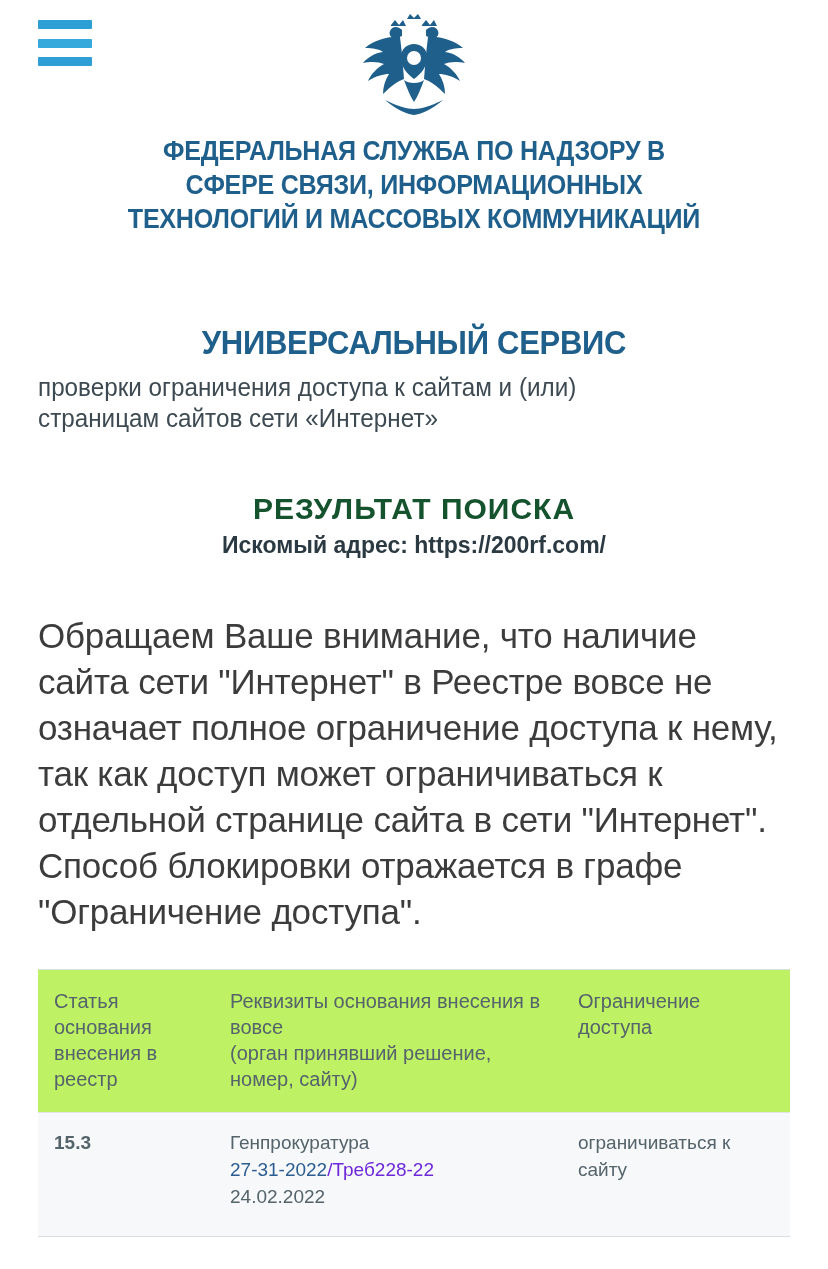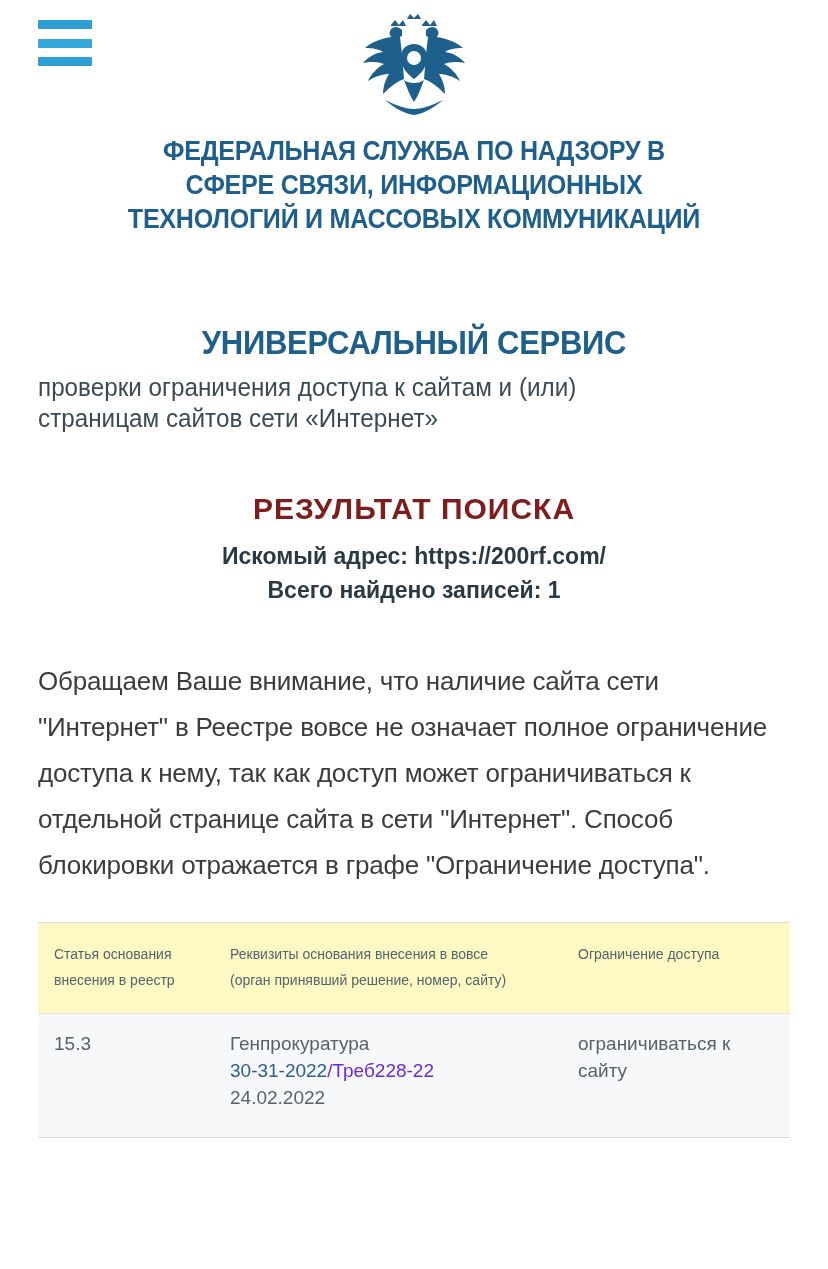--- a/index.html
+++ b/index.html
@@ -80,82 +80,82 @@
     font-size: 25px;
     line-height: 31px;
     margin: 10px 0 0 38px;
     width: 760px;
     transform: scaleX(0.97);
     transform-origin: left center;
   }
 
   .result-title {
     text-align: center;
-    color: #7f1d1d;
+    color: #14532d;
     font-weight: bold;
     font-size: 30px;
     letter-spacing: 1px;
     margin-top: 58px;
   }
 
   .result-line {
     text-align: center;
     color: #2b3a42;
     font-weight: bold;
     font-size: 23px;
     line-height: 32px;
-    margin-top: 14px;
+    margin-top: 3px;
   }
   .result-line.second { margin-top: 2px; }
 
   .notice {
     margin: 52px 38px 0 38px;
     color: #3c3c3c;
-    font-size: 26px;
+    font-size: 35px;
     line-height: 46px;
     letter-spacing: -0.2px;
   }
 
   
   .table-wrap {
     margin: 34px 38px 0 38px;
     width: 752px;
     border-top: 1px solid #d8dde0;
     border-bottom: 1px solid #d8dde0;
     background: #f4f6f7;
   }
   table.registry {
     border-collapse: collapse;
     width: 100%;
     table-layout: fixed;
   }
   table.registry th {
-    background: #fef9c3;
+    background: #bef264;
     color: #55636b;
     font-weight: normal;
-    font-size: 14px;
+    font-size: 20px;
     line-height: 26px;
     text-align: left;
     vertical-align: top;
     padding: 18px 14px 20px 16px;
     border-bottom: 1px solid #dfe4e7;
   }
   table.registry td {
     background: #f6f8f9;
     font-size: 19px;
     line-height: 27px;
     color: #55636b;
     vertical-align: top;
     padding: 16px 14px 26px 16px;
   }
   .col1 { width: 176px; }
   .col2 { width: 348px; }
   .col3 { width: 228px; }
 
-  .cell-article { color: #2e86c8; }
+  .cell-article { color: #2e86c8; font-weight: bold; }
   .cell-link { color: #2b5d92; }
   .cell-body-strong { color: #6d28d9; }
 </style>
 </head>
 <body>
 
 <div class="page">
 
   <div class="hamburger">
     <span></span>
@@ -194,21 +194,20 @@
   </div>
 
   <div class="service-title">УНИВЕРСАЛЬНЫЙ СЕРВИС</div>
   <div class="service-sub">
     <div>проверки ограничения доступа к сайтам и (или)</div>
     <div>страницам сайтов сети «Интернет»</div>
   </div>
 
   <div class="result-title">РЕЗУЛЬТАТ ПОИСКА</div>
   <div class="result-line">Искомый адрес: https://200rf.com/</div>
-  <div class="result-line second">Всего найдено записей: 1</div>
 
   <div class="notice">Обращаем Ваше внимание, что наличие сайта сети "Интернет" в Реестре вовсе не означает полное ограничение доступа к нему, так как доступ может ограничиваться к отдельной странице сайта в сети "Интернет". Способ блокировки отражается в графе "Ограничение доступа".</div>
 
   <div class="table-wrap">
     <table class="registry">
       <colgroup>
         <col class="col1">
           <col class="col2">
           <col class="col3">
       </colgroup>
@@ -221,21 +220,21 @@
           </th>
           <th>Ограничение доступа</th>
         </tr>
       </thead>
       <tbody>
         <tr>
           <td class="cell-article">15.3</td>
           <td>
             <div>Генпрокуратура</div>
             <div>
-              <span class="cell-link">30-31-2022</span><span class="cell-body-strong">/Треб228-22</span>
+              <span class="cell-link">27-31-2022</span><span class="cell-body-strong">/Треб228-22</span>
             </div>
             <div>24.02.2022</div>
           </td>
           <td>ограничиваться к сайту</td>
         </tr>
       </tbody>
     </table>
   </div>
 
 </div>

